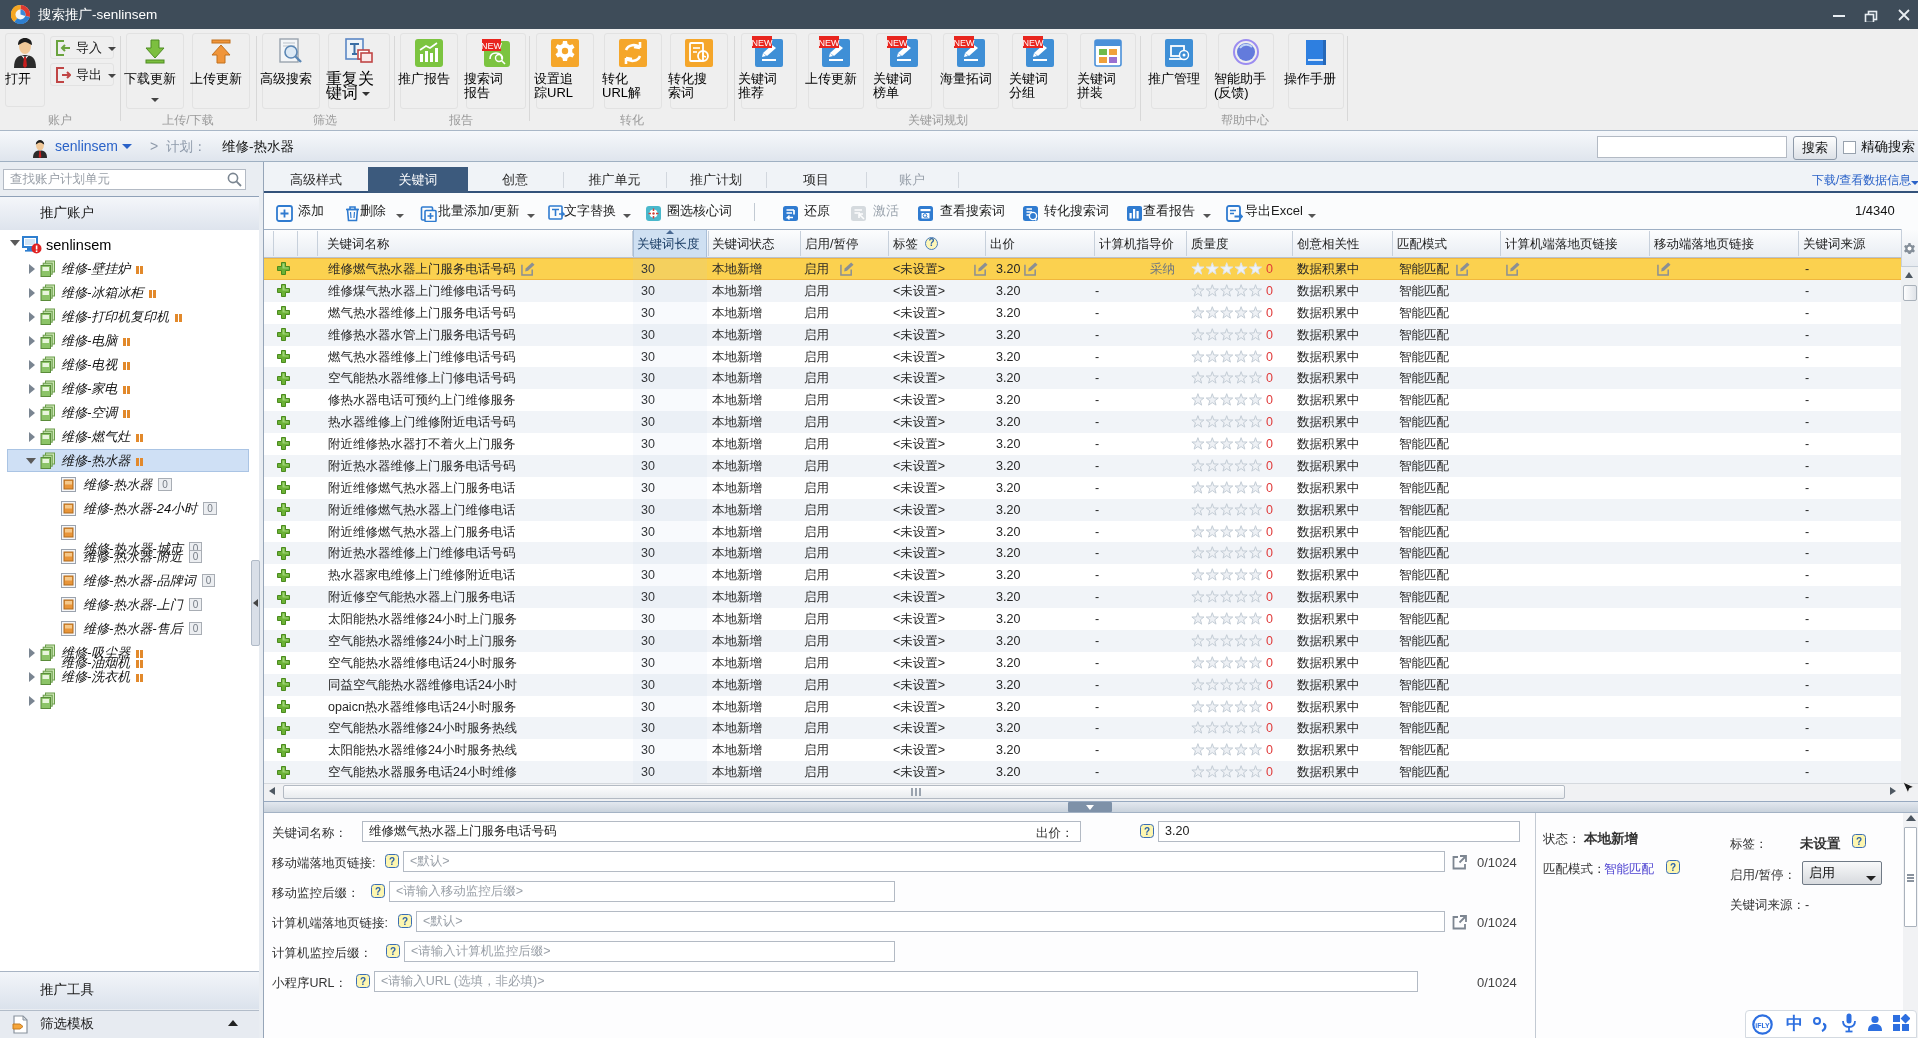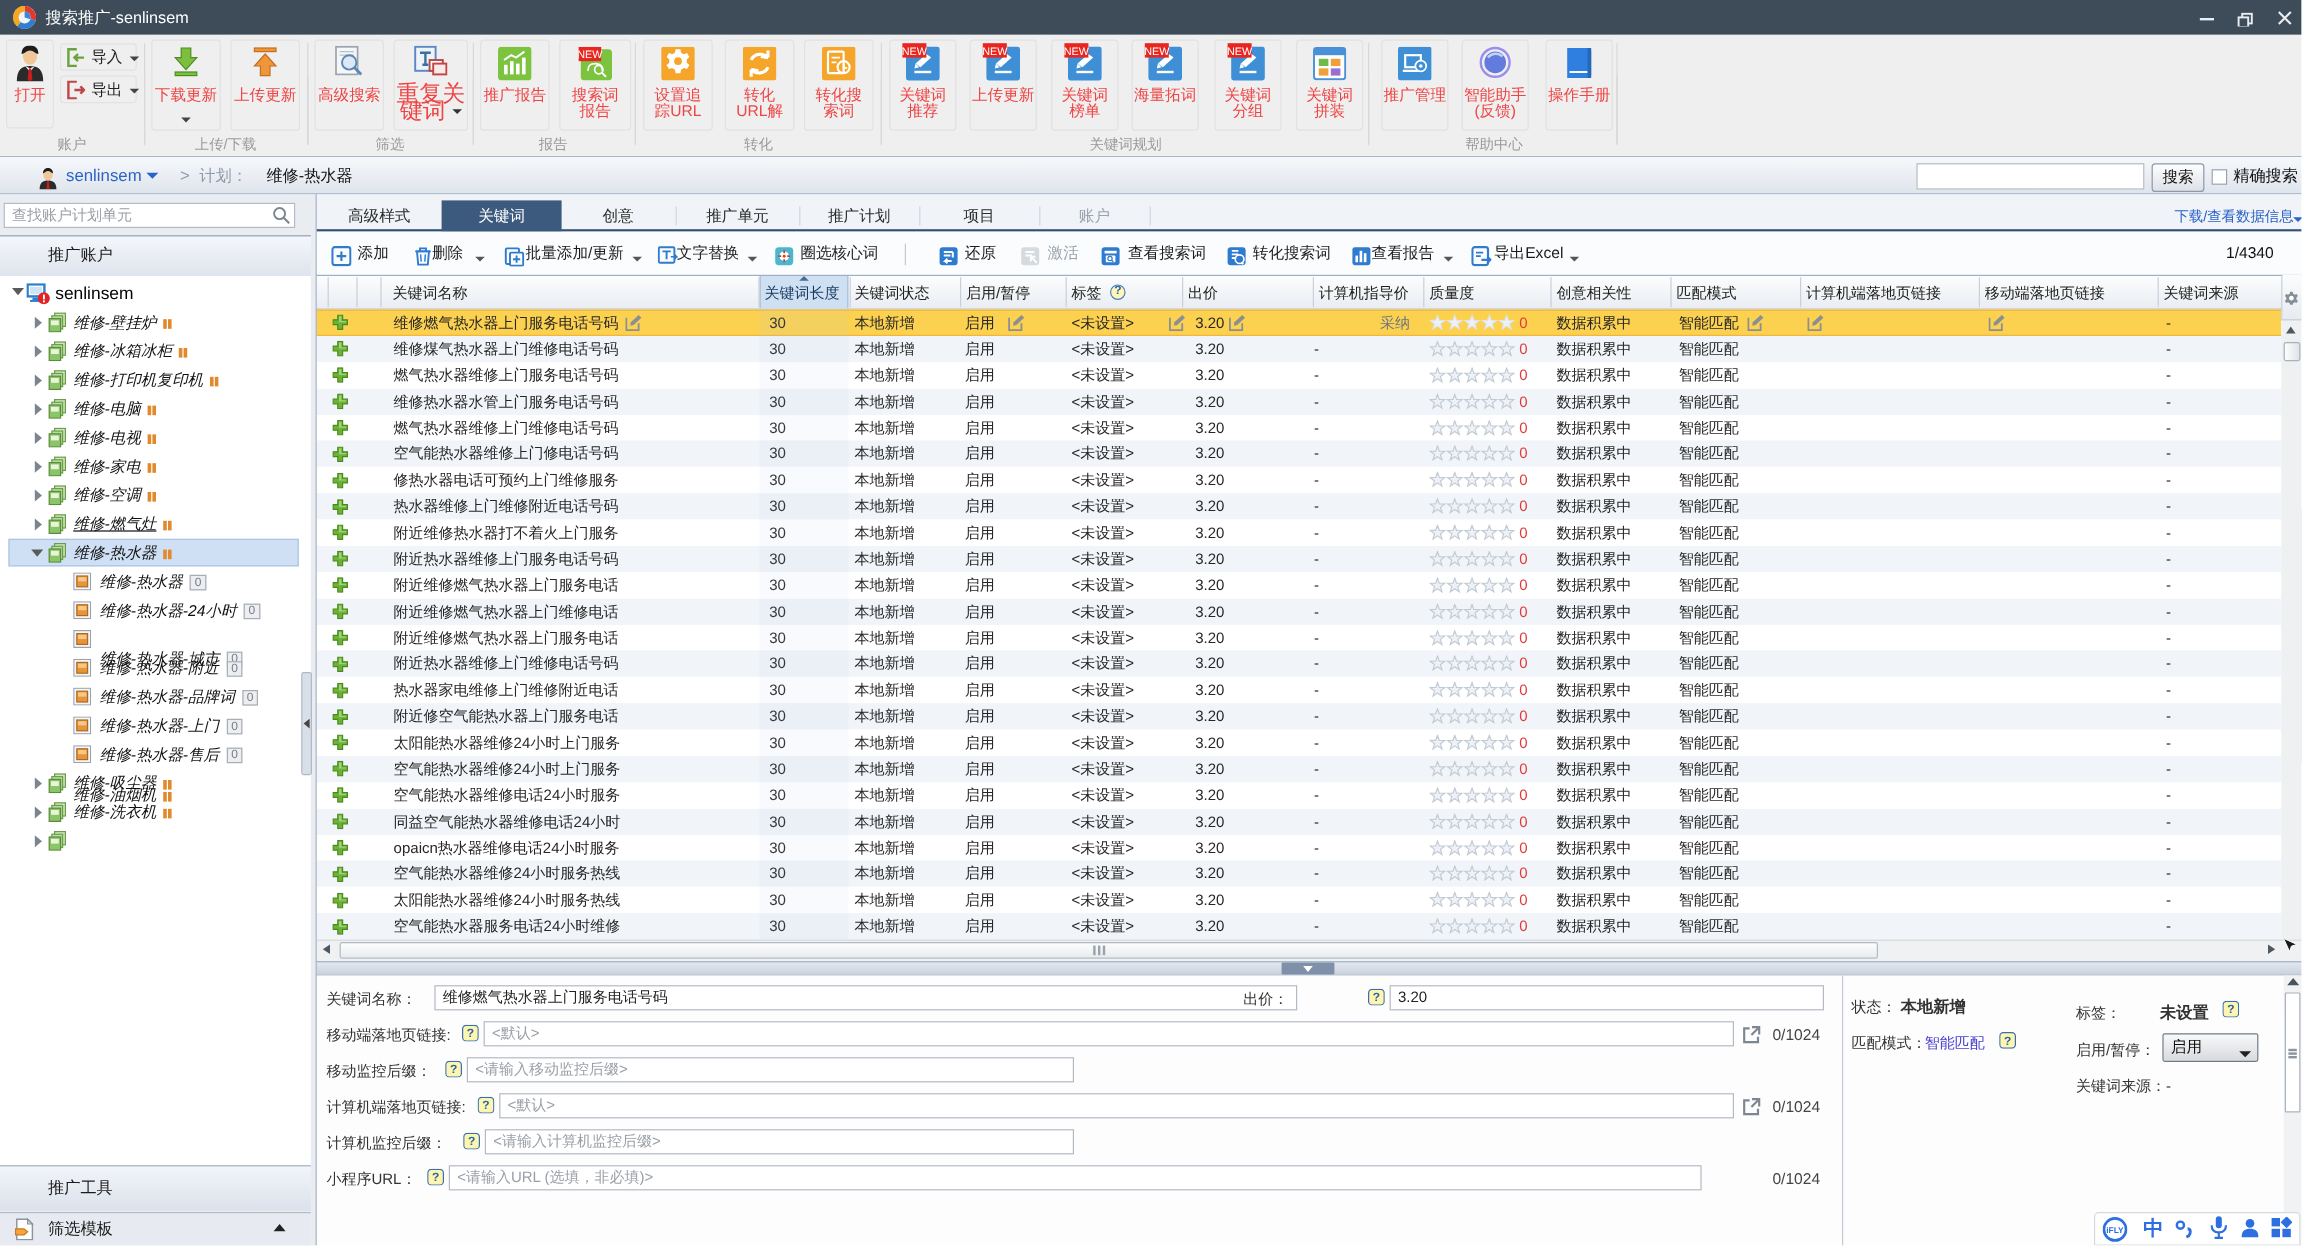--- a/index.html
+++ b/index.html
@@ -1,19 +1,19 @@
 <!DOCTYPE html>
 <html><head><meta charset="utf-8">
 <style>
 *{margin:0;padding:0;box-sizing:border-box;}
 html,body{width:1918px;height:1038px;overflow:hidden;}
 body{font-family:"Liberation Sans",sans-serif;font-size:12px;color:#222;background:#fff;position:relative;}
 .a{position:absolute;}
 .ic{position:absolute;}
-.cap{position:absolute;text-align:center;color:#ef4444;font-size:12px;line-height:14px;}
+.cap{position:absolute;text-align:left;color:#000000;font-size:12px;line-height:14px;}
 .glab{position:absolute;color:#9a9a9a;font-size:12px;text-align:center;}
 .gsep{position:absolute;width:1px;background:#d8d8d8;top:34px;height:92px;}
 .dd{display:inline-block;width:0;height:0;border-left:4px solid transparent;border-right:4px solid transparent;border-top:4px solid #444;vertical-align:middle;}
 .tab{position:absolute;top:167px;height:26px;line-height:26px;text-align:center;font-size:13px;color:#2b2b2b;}
 .hcell{position:absolute;font-size:12.5px;color:#222;line-height:26px;white-space:nowrap;font-weight:400;}
 .vline{position:absolute;width:1px;background:#c7d0db;}
 .row{position:absolute;left:264px;width:1637px;height:22px;}
 .rc{position:absolute;font-size:12.5px;color:#262626;line-height:22px;white-space:nowrap;}
 .lbl{position:absolute;font-size:12.5px;color:#333;white-space:nowrap;}
 .inp{position:absolute;background:#fff;border:1px solid #b3bac4;font-size:12.5px;color:#222;line-height:19px;padding-left:6px;white-space:nowrap;overflow:hidden;}
@@ -112,21 +112,21 @@
  <line x1="17.5" y1="18.5" x2="23" y2="24" stroke="#5b87b5" stroke-width="2.4"></line>
 </svg>
 <div class="cap" style="left:260px;top:72px;width:62px;font-size:13px;">高级搜索</div>
 <div class="a" style="left:328px;top:33px;width:62px;height:76px;border:1px solid #e2e2e2;border-radius:3px;"></div>
 <svg class="ic" style="left:345px;top:38px;" width="28" height="28" viewBox="0 0 28 28">
  <rect x="1" y="1" width="17" height="20" fill="#eef3f8" stroke="#5b87c5" stroke-width="1.6"></rect>
  <path d="M5 6 L14 6 M9.5 6 L9.5 16 M7 16 L12 16" stroke="#3a6ea5" stroke-width="2" fill="none"></path>
  <rect x="13" y="12" width="11" height="9" fill="#fff" stroke="#c04545" stroke-width="1.6"></rect>
  <rect x="16" y="15" width="11" height="9" fill="#fbe9e9" stroke="#c04545" stroke-width="1.6"></rect>
 </svg>
-<div class="cap" style="left:326px;top:72px;width:66px;font-size:19px;">重复关<br>键词 <span class="dd" style="border-top-color:#333;"></span></div>
+<div class="cap" style="left:326px;top:72px;width:66px;font-size:16px;">重复关<br>键词 <span class="dd" style="border-top-color:#333;"></span></div>
 
 <div class="a" style="left:400px;top:33px;width:58px;height:76px;border:1px solid #e2e2e2;border-radius:3px;"></div>
 <svg class="ic" style="left:415px;top:39px;" width="28" height="28" viewBox="0 0 28 28">
  <rect x="0" y="0" width="28" height="28" rx="3" fill="#7cc440"></rect>
  <rect x="5" y="15" width="3" height="8" fill="#fff"></rect>
     <rect x="10" y="12" width="3" height="11" fill="#fff"></rect>
  <rect x="15" y="14" width="3" height="9" fill="#fff"></rect>
     <rect x="20" y="9" width="3" height="14" fill="#fff"></rect>
  <path d="M5 11 L11 7 L15 9 L22 4" stroke="#fff" stroke-width="1.6" fill="none"></path>
 </svg>
@@ -346,21 +346,21 @@
  <rect x="2.5" y="7" width="6.5" height="4" fill="#e8f5dc"></rect>
 </svg>
 <div class="tree-t" style="left:61px;top:401px;">维修-空调<span class="pause" style="margin-left:6px;"></span><span class="pause"></span></div>
 <div class="a" style="left:29px;top:432px;width:0;height:0;border-top:5px solid transparent;border-bottom:5px solid transparent;border-left:6px solid #7a8591;"></div>
 <svg class="ic" style="left:40px;top:428px;" width="17" height="17" viewBox="0 0 17 17">
  <rect x="5.5" y="1" width="9" height="11" fill="#cfe8b8" stroke="#6a9c4a" stroke-width="1"></rect>
  <rect x="3.2" y="3.2" width="9" height="11" fill="#b8dfa0" stroke="#6a9c4a" stroke-width="1"></rect>
  <rect x="1" y="5.5" width="9.5" height="11" fill="#8cc468" stroke="#5a8c3a" stroke-width="1"></rect>
  <rect x="2.5" y="7" width="6.5" height="4" fill="#e8f5dc"></rect>
 </svg>
-<div class="tree-t" style="left:61px;top:425px;text-decoration:underline;">维修-燃气灶<span class="pause" style="margin-left:6px;"></span><span class="pause"></span></div>
+<div class="tree-t" style="left:61px;top:425px;">维修-燃气灶<span class="pause" style="margin-left:6px;"></span><span class="pause"></span></div>
 <div class="a" style="left:7px;top:449px;width:242px;height:23px;background:#cfe0f5;border:1px solid #aac4e4;"></div>
 <div class="a" style="left:26px;top:458px;width:0;height:0;border-left:5px solid transparent;border-right:5px solid transparent;border-top:6px solid #5a5a5a;"></div>
 <svg class="ic" style="left:40px;top:452px;" width="17" height="17" viewBox="0 0 17 17">
  <rect x="5.5" y="1" width="9" height="11" fill="#cfe8b8" stroke="#6a9c4a" stroke-width="1"></rect>
  <rect x="3.2" y="3.2" width="9" height="11" fill="#b8dfa0" stroke="#6a9c4a" stroke-width="1"></rect>
  <rect x="1" y="5.5" width="9.5" height="11" fill="#8cc468" stroke="#5a8c3a" stroke-width="1"></rect>
  <rect x="2.5" y="7" width="6.5" height="4" fill="#e8f5dc"></rect>
 </svg>
 <div class="tree-t" style="left:61px;top:449px;">维修-热水器<span class="pause" style="margin-left:6px;"></span><span class="pause"></span></div>
 <svg class="ic" style="left:61px;top:477px;" width="15" height="15" viewBox="0 0 15 15">

